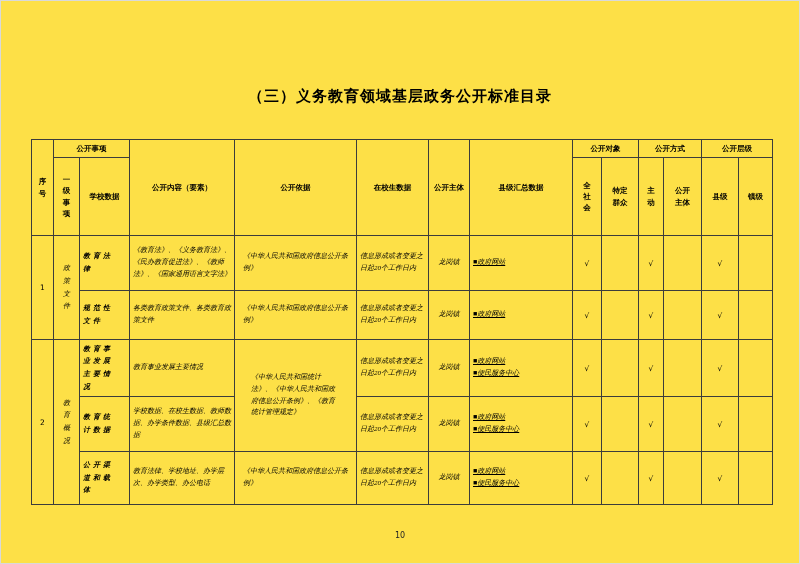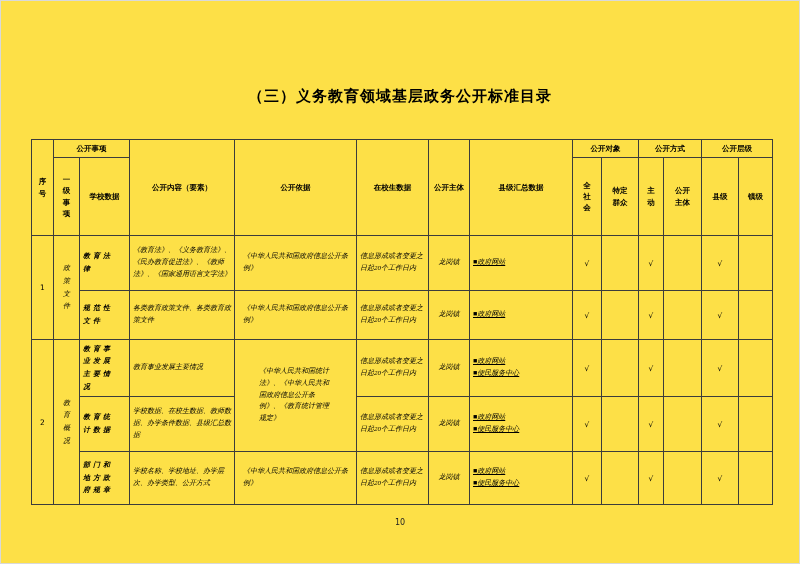--- a/index.html
+++ b/index.html
@@ -62,21 +62,21 @@
     font-family:"DejaVu Sans", sans-serif;
     font-size:7.5px;
     text-align:center;
   }
   .w1 { width:1.1em; margin:16px auto; }
   .w2 { width:2.2em; margin:0 auto; }
   .vert { width:1.1em; margin:0 auto; line-height:1.8; }
   .lvl2 { width:34px; letter-spacing:3px; line-height:1.8;font-weight:bold; }
   .chan { white-space:pre-line;text-decoration:underline; }
   .page-num {
-    margin-top:13px;
+    margin-top:26px;
     text-align:center;
     font-family:"DejaVu Sans", sans-serif;
     font-size:8px;
     color:#222;
   }
 </style>
 </head>
 <body>
 
 <div class="page">
@@ -178,21 +178,21 @@
 
     <tr style="height:57px">
       <td class="serial" rowspan="3">2</td>
       <td class="data center" rowspan="3">
             <div class="vert">教育概况</div>
           </td>
       <td class="data">
             <div class="lvl2">教育事业发展主要情况</div>
           </td>
       <td class="data">教育事业发展主要情况</td>
-      <td class="data" rowspan="2" style="padding:1px 24px">《中华人民共和国统计法》、《中华人民共和国政府信息公开条例》、《教育统计管理规定》</td>
+      <td class="data" rowspan="2" style="padding:1px 16px">《中华人民共和国统计法》、《中华人民共和国政府信息公开条例》、《教育统计管理规定》</td>
       <td class="data">信息形成或者变更之日起20个工作日内</td>
       <td class="data center">龙岗镇</td>
       <td class="data chan">■政府网站
 ■便民服务中心</td>
       <td class="check">√</td>
       <td class="check"></td>
       <td class="check">√</td>
       <td class="check"></td>
       <td class="check">√</td>
       <td class="check"></td>
@@ -210,23 +210,23 @@
       <td class="check">√</td>
       <td class="check"></td>
       <td class="check">√</td>
       <td class="check"></td>
       <td class="check">√</td>
       <td class="check"></td>
     </tr>
 
     <tr style="height:53px">
       <td class="data">
-            <div class="lvl2">部门和地方政府规章</div>
-          </td>
-      <td class="data">学校名称、学校地址、办学层次、办学类型、公开方式</td>
+            <div class="lvl2">公开渠道和载体</div>
+          </td>
+      <td class="data">教育法律、学校地址、办学层次、办学类型、办公电话</td>
       <td class="data" style="padding:1px 8px">《中华人民共和国政府信息公开条例》</td>
       <td class="data">信息形成或者变更之日起20个工作日内</td>
       <td class="data center">龙岗镇</td>
       <td class="data chan">■政府网站
 ■便民服务中心</td>
       <td class="check">√</td>
       <td class="check"></td>
       <td class="check">√</td>
       <td class="check"></td>
       <td class="check">√</td>

